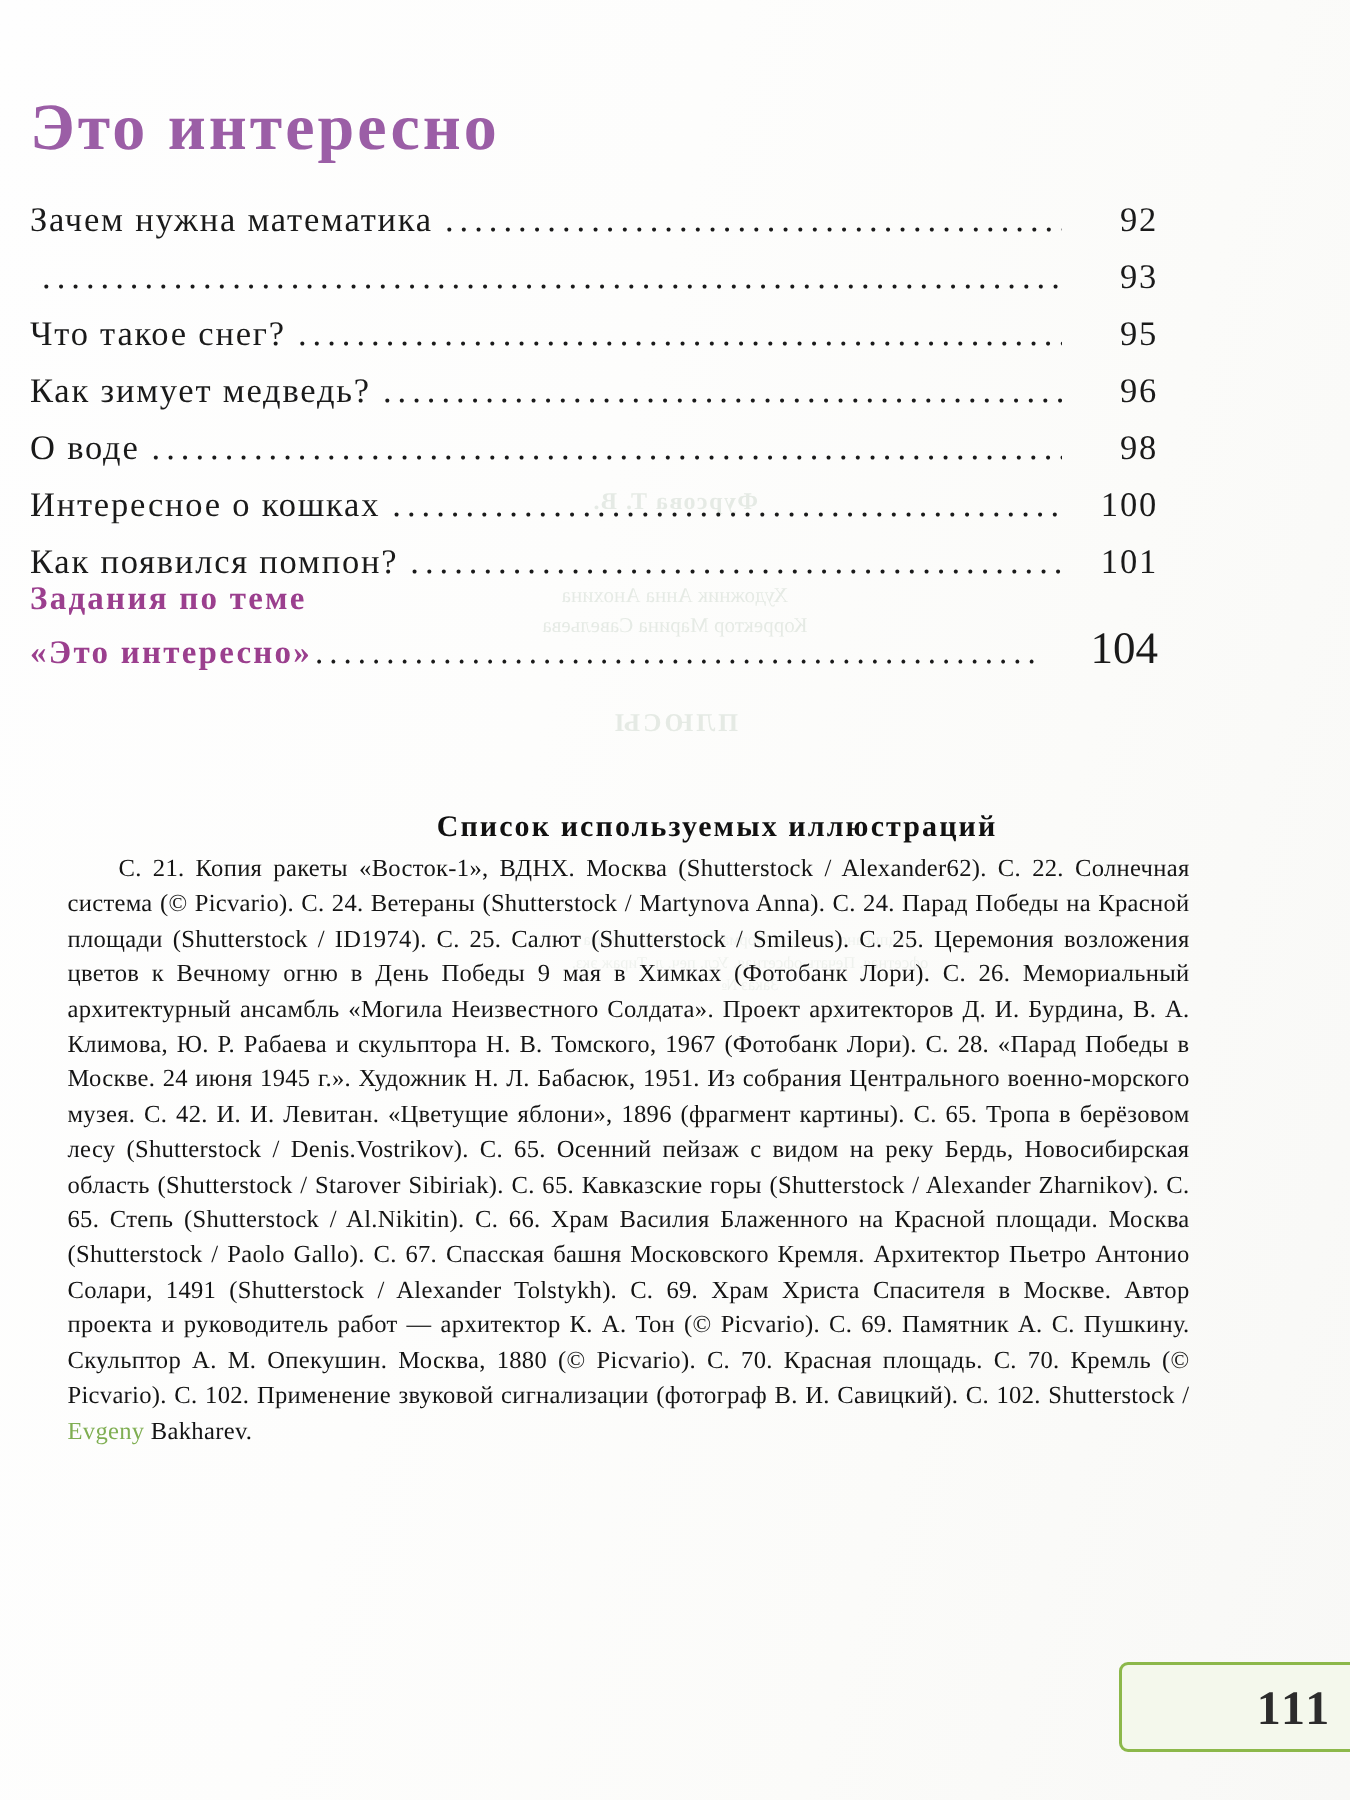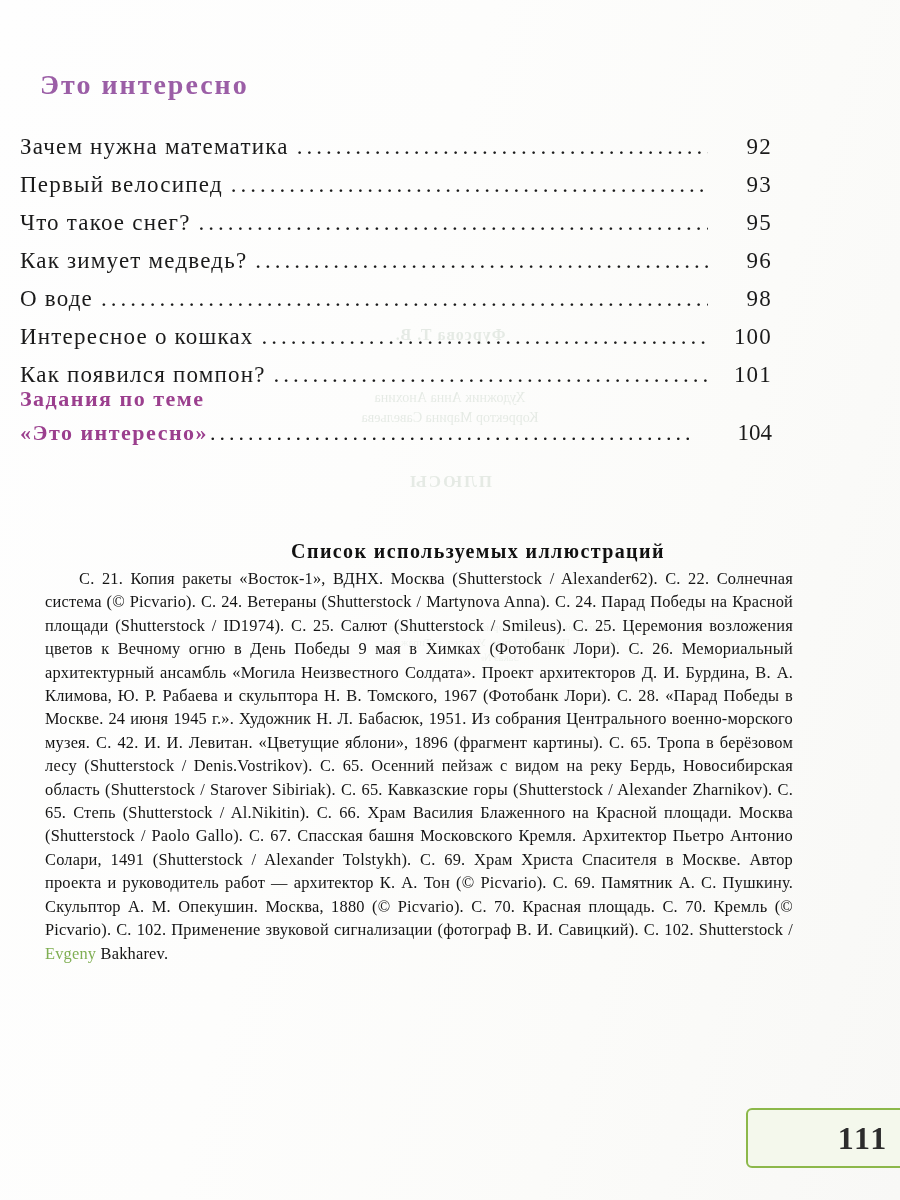--- a/index.html
+++ b/index.html
@@ -66,24 +66,24 @@
   .content {
     position: absolute;
     left: 0;
     top: 0;
     width: 900px;
     height: 1200px;
   }
 
   h1.section-title {
     position: absolute;
-    left: 40px;
+    left: 20px;
     top: 62px;
     margin: 0;
-    font-size: 28px;
+    font-size: 44px;
     line-height: 46px;
     font-weight: bold;
     color: #9b5ea6;
     letter-spacing: 2px;
     font-family: "Liberation Serif", serif;
   }
 
   .toc {
     position: absolute;
     left: 20px;
@@ -148,21 +148,21 @@
     font-weight: normal;
     letter-spacing: 4px;
     margin: 0 6px 0 2px;
   }
   .toc-tasks .line2 .pageno {
     flex: 0 0 auto;
     width: 74px;
     text-align: right;
     color: #1a1a1a;
     font-weight: normal;
-    font-size: 23px;
+    font-size: 30px;
     letter-spacing: 0;
   }
 
   h2.illus-title {
     position: absolute;
     left: 0;
     top: 540px;
     width: 900px;
     margin: 0;
     text-align: center;
@@ -234,21 +234,20 @@
 
     <div class="toc">
 
       <div class="toc-row">
         <span class="label">Зачем  нужна  математика</span>
         <span class="leader">..............................................................................................</span>
         <span class="pageno">92</span>
       </div>
 
       <div class="toc-row">
-        <span class="label">Первый  велосипед</span>
         <span class="leader">..............................................................................................</span>
         <span class="pageno">93</span>
       </div>
 
       <div class="toc-row">
         <span class="label">Что  такое  снег?</span>
         <span class="leader">..............................................................................................</span>
         <span class="pageno">95</span>
       </div>
 

